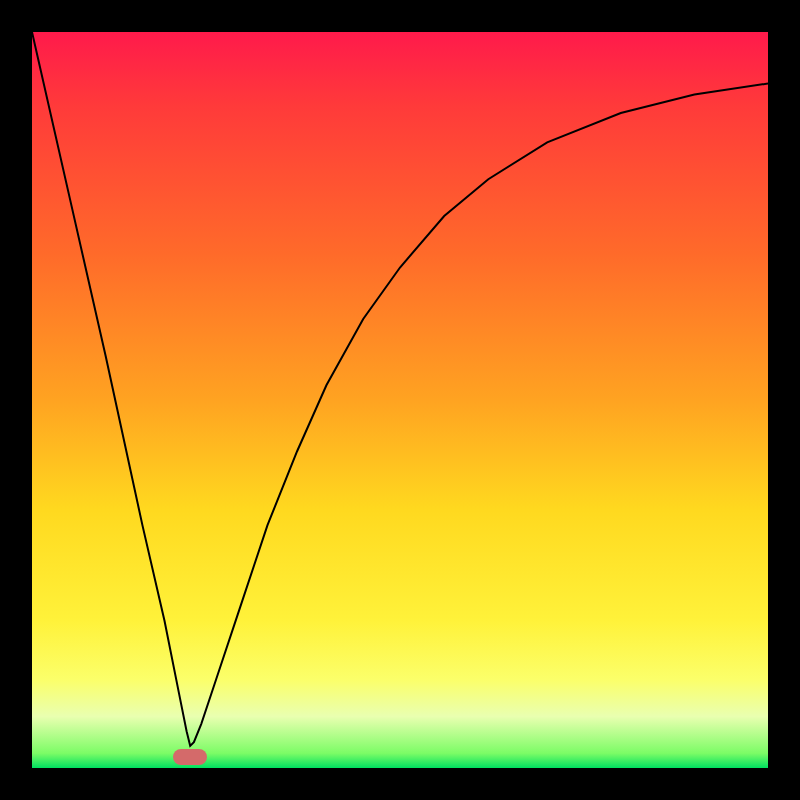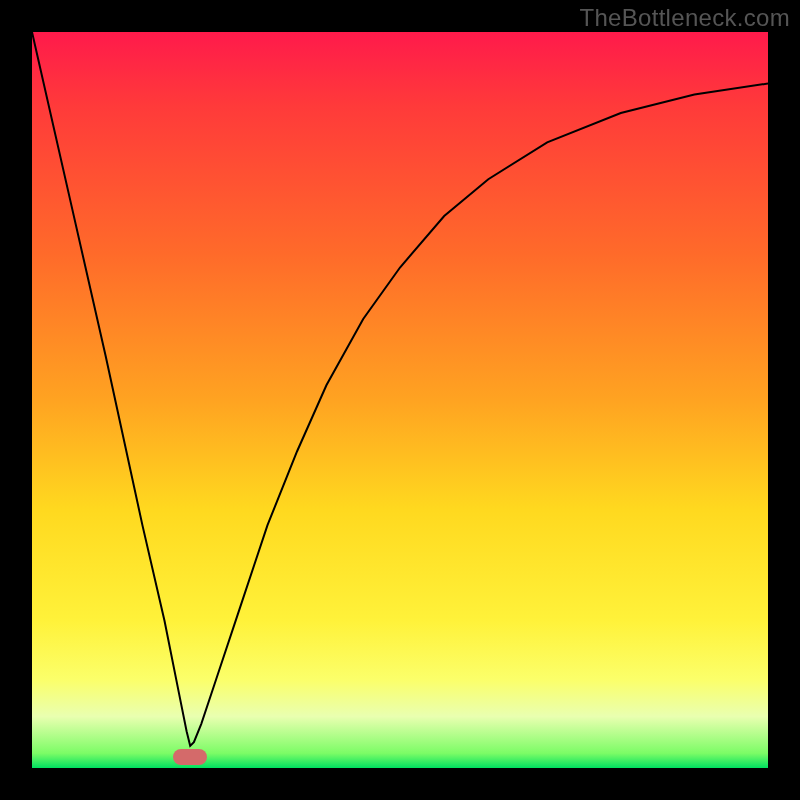--- a/index.html
+++ b/index.html
@@ -65,21 +65,20 @@
   svg.curve path {
     fill: none;
     stroke: #000;
     stroke-width: 2;
   }
 </style>
 </head>
 <body>
 
 <div class="frame">
-  <div class="watermark">TheBottleneck.com</div>
 
   <div class="plot">
     <svg class="curve" viewBox="0 0 736 736" preserveAspectRatio="none">
       <path d="M0.0 0.0 L36.8 161.9 L73.6 323.8 L110.4 493.1 L132.5 588.8 L147.2 662.4 L154.6 699.2 L158.2 713.9 L161.9 710.2 L169.3 691.8 L184.0 647.7 L206.1 581.4 L235.5 493.1 L265.0 419.5 L294.4 353.3 L331.2 287.0 L368.0 235.5 L412.2 184.0 L456.3 147.2 L515.2 110.4 L588.8 81.0 L662.4 62.6 L736.0 51.5"></path>
     </svg>
     <div class="marker" style="left: 158.24px; top: 724.96px;"></div>
   </div>
 </div>
 
 </body></html>

